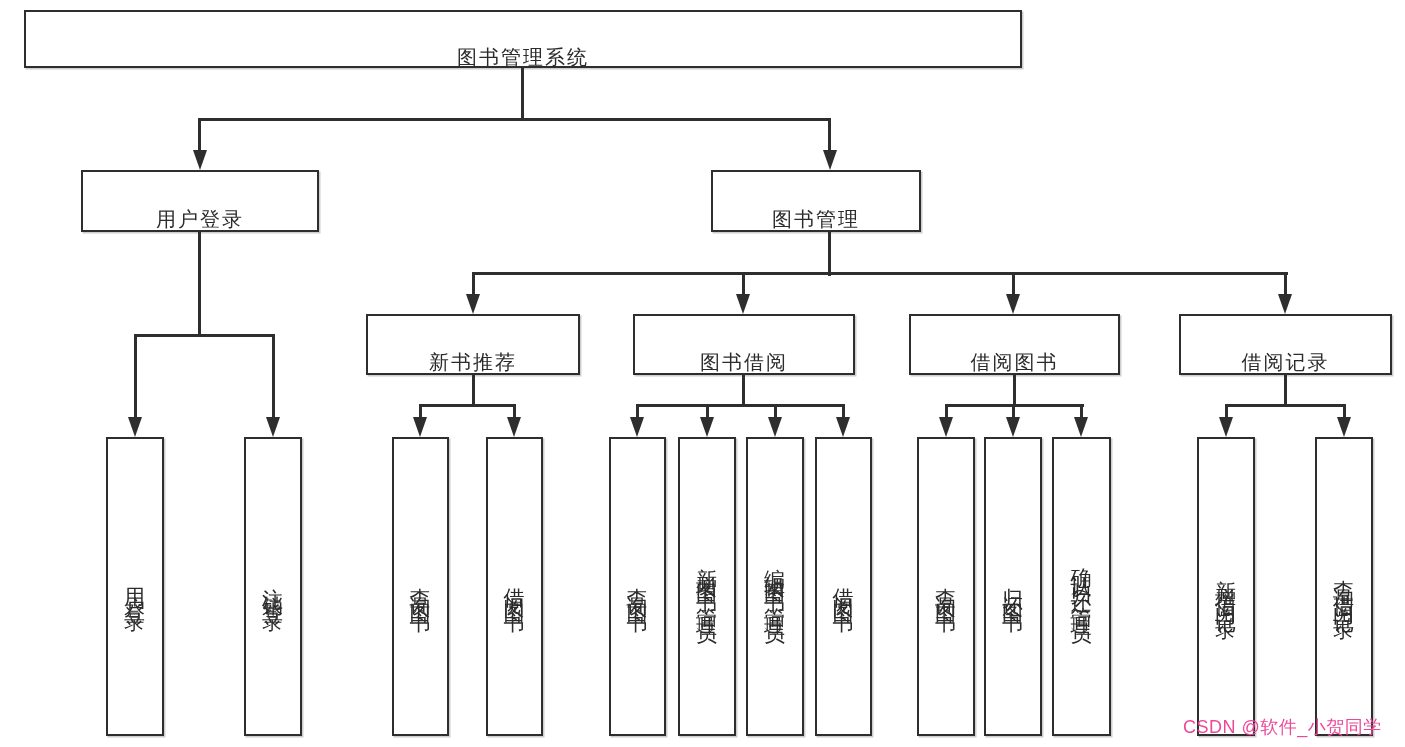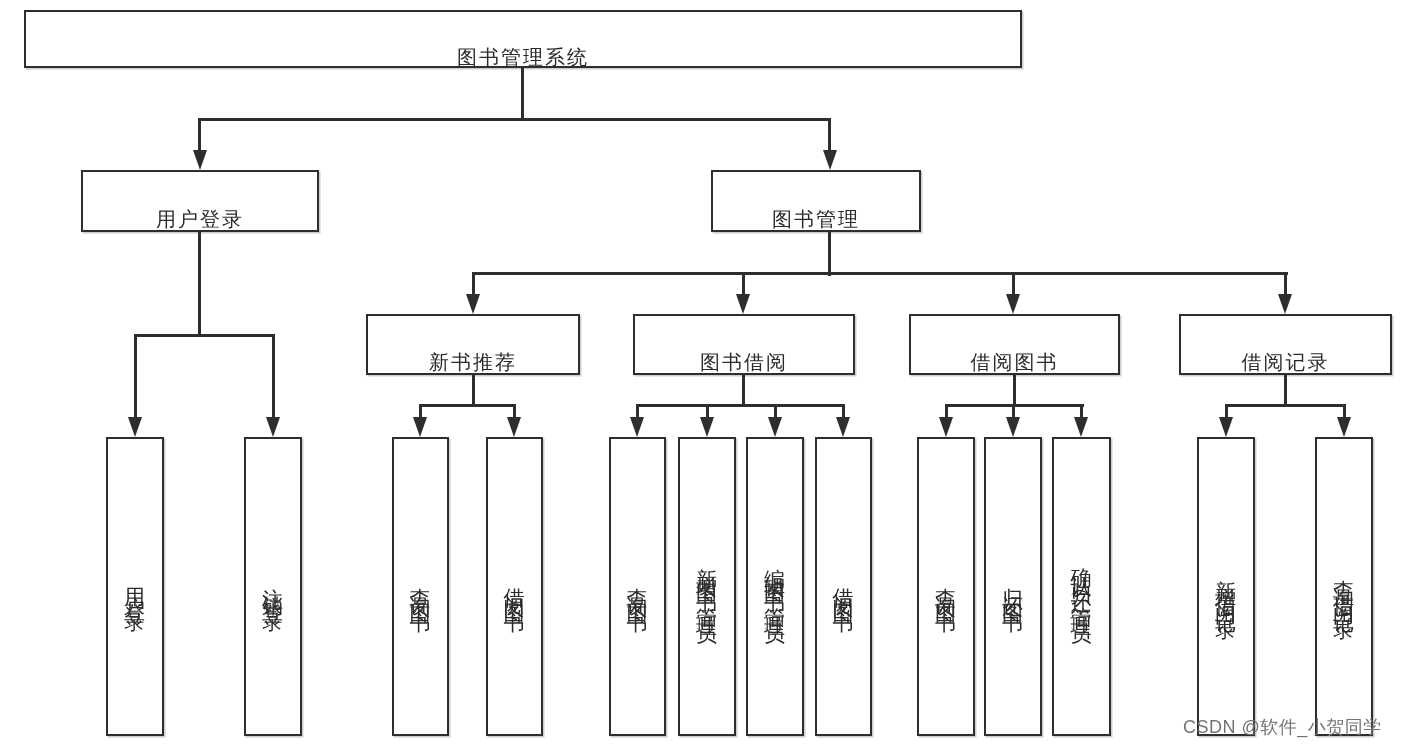--- a/index.html
+++ b/index.html
@@ -28,21 +28,21 @@
   }
   .vline{position:absolute;width:3px;background:#2e2e2e;}
   .hline{position:absolute;height:3px;background:#2e2e2e;}
   .arrow{
     position:absolute;width:0;height:0;
     border-left:7px solid transparent;border-right:7px solid transparent;
     border-top:20px solid #2e2e2e;
   }
   #watermark{
     position:absolute;left:1183px;top:715px;z-index:10;
-    color:#737373;font-size:18px;letter-spacing:0.5px;white-space:nowrap;
+    color:#ec4899;font-size:18px;letter-spacing:0.5px;white-space:nowrap;
   }
 </style>
 </head>
 <body>
 
 <div id="diagram">
 
   <div class="hbox" style="left:24px;top:10px;width:998px;height:58px">
     <span>图书管理系统</span>
   </div>

